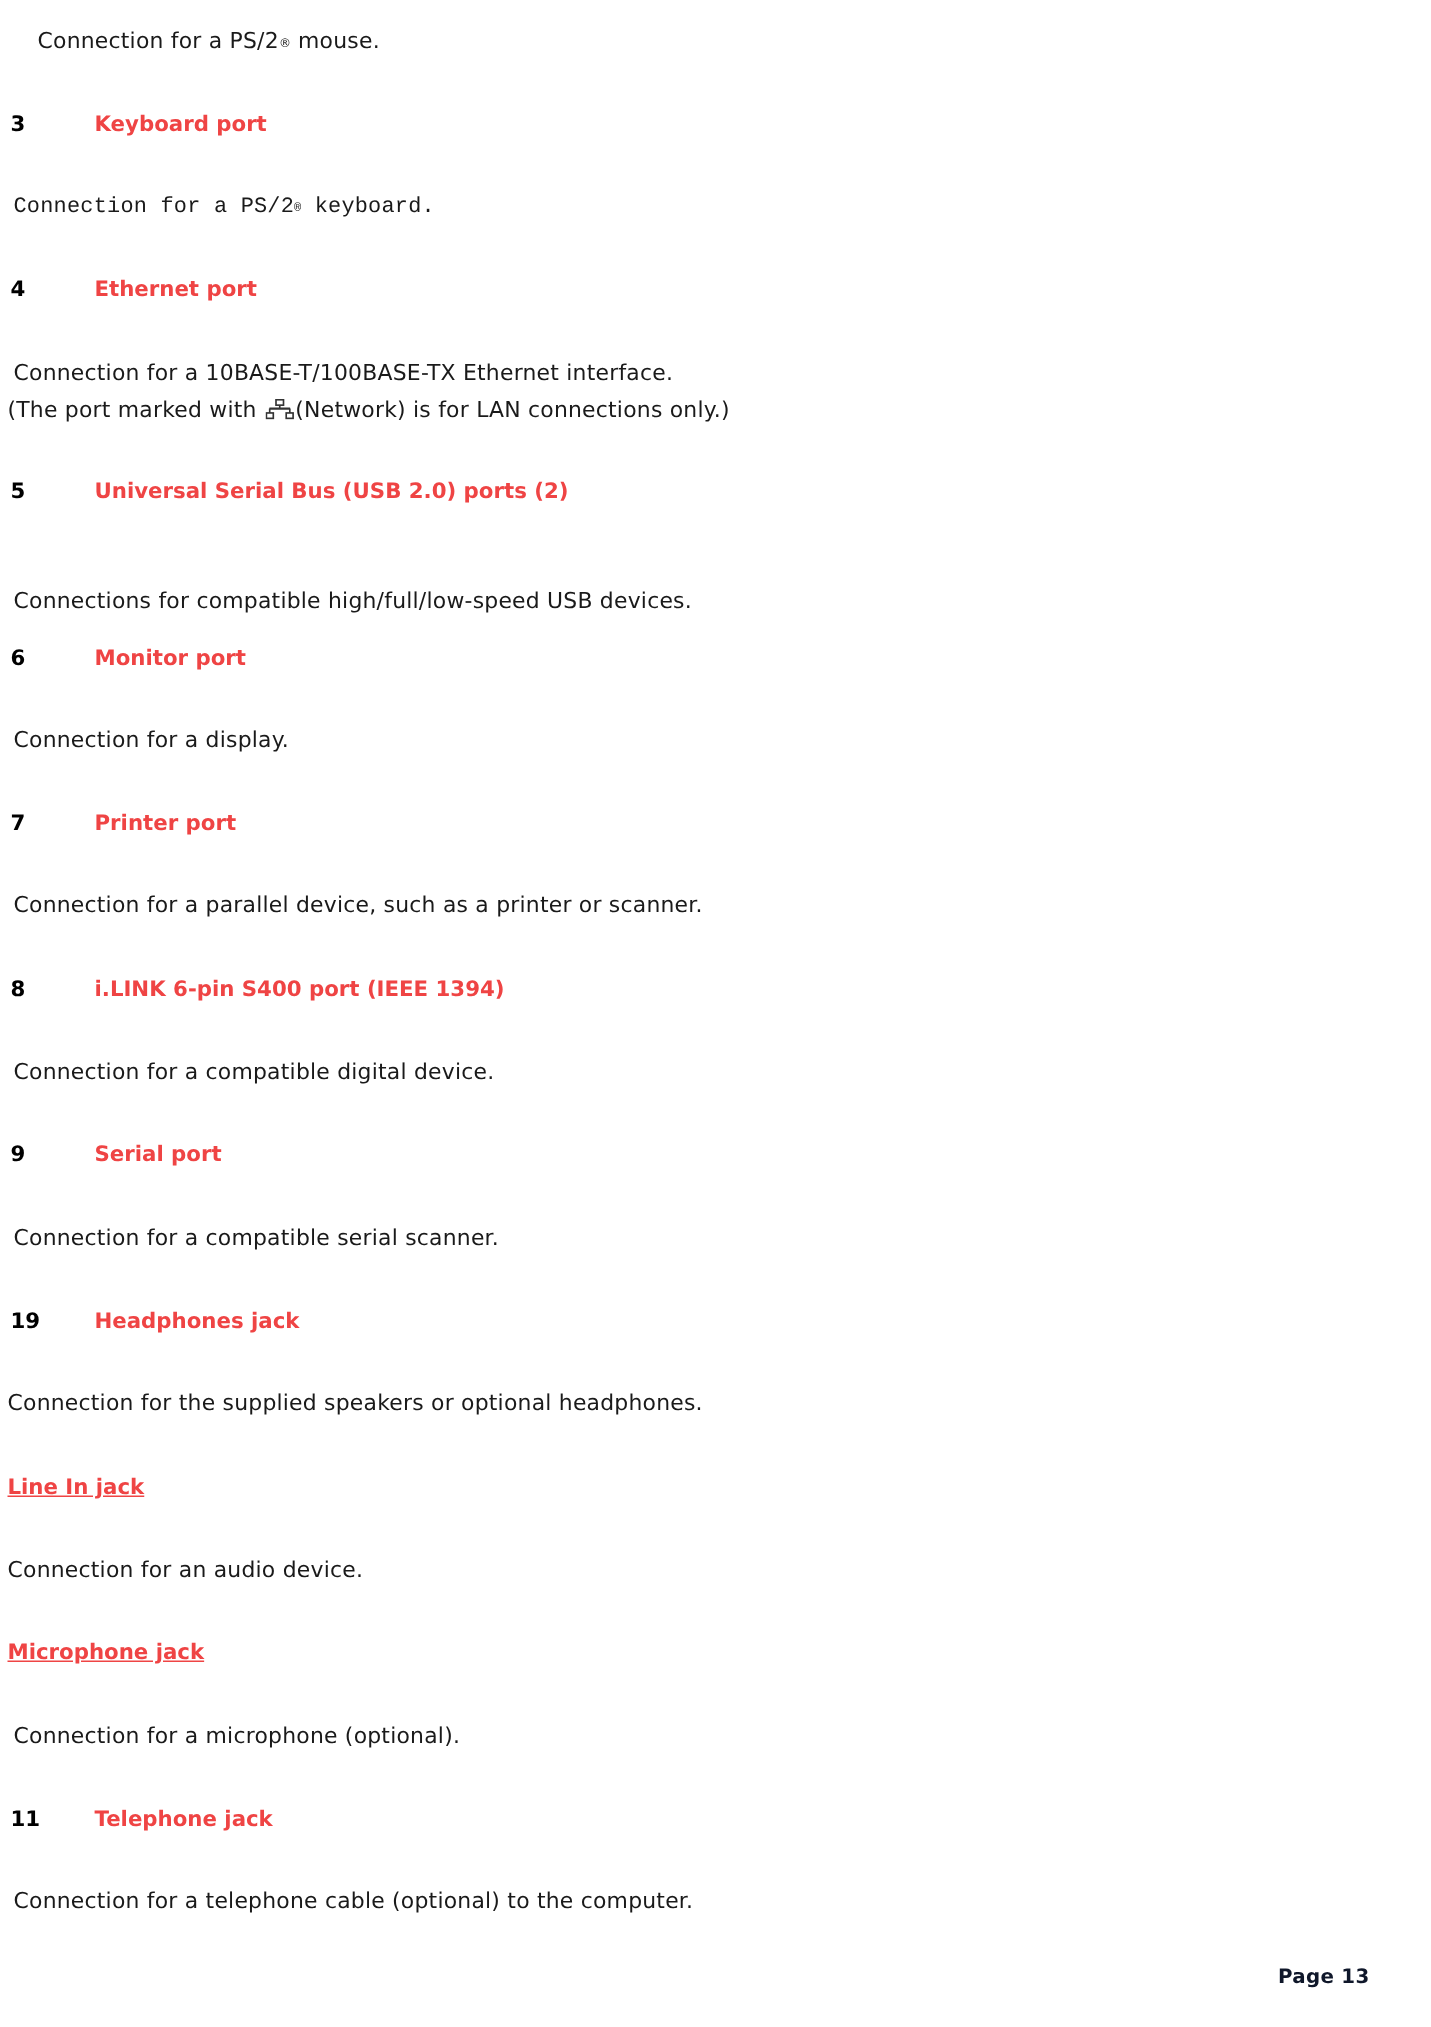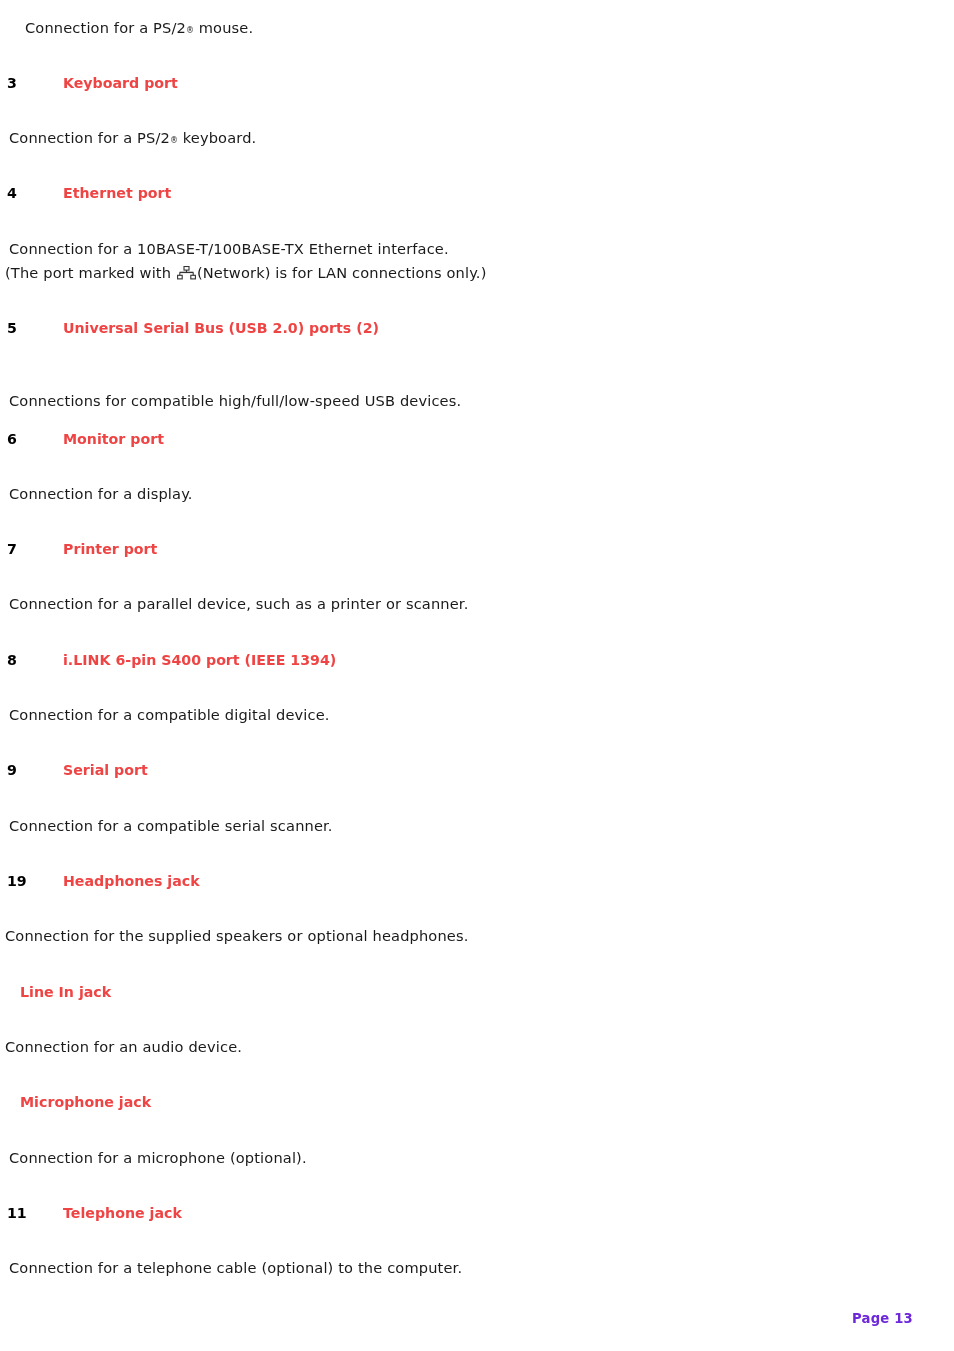--- a/index.html
+++ b/index.html
@@ -41,34 +41,35 @@
     color: #000000;
   }
   .heading-label {
     position: absolute;
     left: 63px;
     font-size: 14.2px;
     font-weight: bold;
     color: #ef4444;
   }
   .heading-label.no-num {
-    left: 20px;
+    left: 5px;
+    text-decoration: underline;
   }
   .reg {
     font-size: 8px;
     vertical-align: 0.05em;
     letter-spacing: 0;
   }
   .footer {
     position: absolute;
     right: 41px;
     bottom: 25px;
     font-size: 13.2px;
     font-weight: bold;
-    color: #6d28d9;
+    color: #0f172a;
     letter-spacing: 0.2px;
   }
   
   .net-icon {
     display: inline-block;
     width: 19px;
     height: 15px;
     vertical-align: -3px;
     margin: 0 1px;
   }
@@ -80,21 +81,21 @@
 <div class="page">
 
   <div class="row body-text" style="left:9px; top:21px;margin-left:16px;">
     <span>Connection for a PS/2</span><span class="reg">®</span><span> mouse.</span>
   </div>
 
   <div class="row" style="left:0px; top:76px; width:954px;">
     <span class="heading-num">3</span>
     <span class="heading-label">Keyboard port</span>
   </div>
-  <div class="row body-text" style="left:9px; top:131px;">
+  <div class="row body-text" style="left:9px; top:131px;font-family:Liberation Mono, monospace;">
     <span>Connection for a PS/2</span><span class="reg">®</span><span> keyboard.</span>
   </div>
 
   <div class="row" style="left:0px; top:186px; width:954px;">
     <span class="heading-num">4</span>
     <span class="heading-label">Ethernet port</span>
   </div>
   <div class="row body-text" style="left:9px; top:242px;">Connection for a 10BASE-T/100BASE-TX Ethernet interface.</div>
   <div class="row body-text" style="left:5px; top:266px;">
     <span>(The port marked with </span><span class="net-icon"><svg width="19" height="15" viewBox="0 0 19 15" xmlns="http://www.w3.org/2000/svg">

